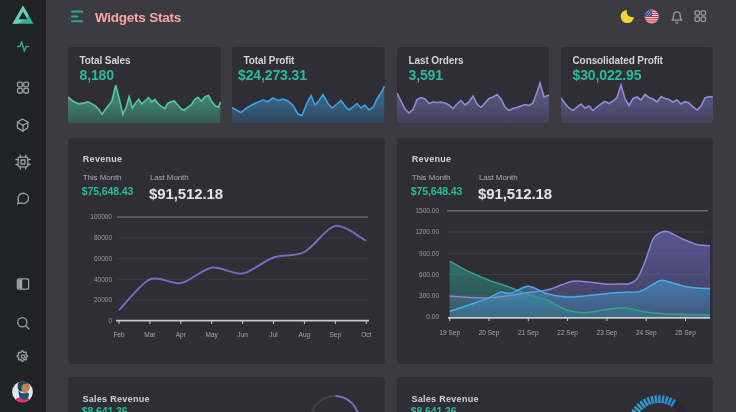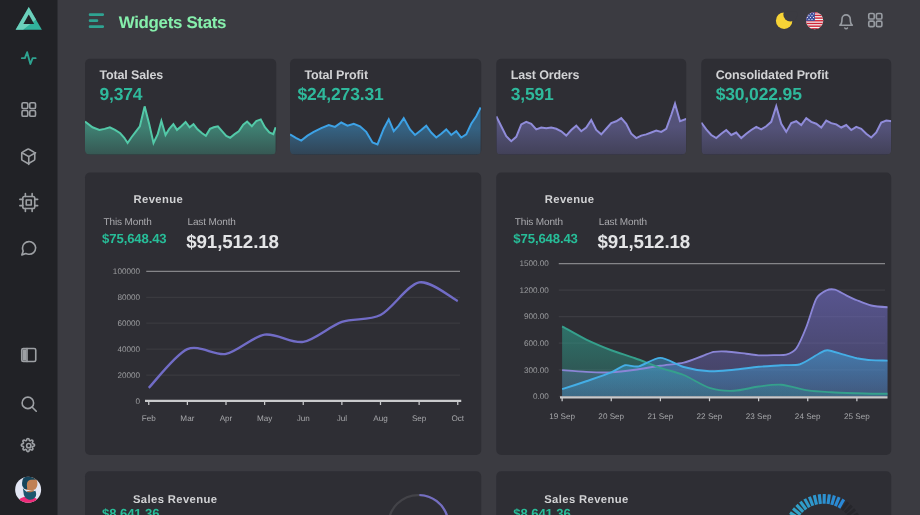--- a/index.html
+++ b/index.html
@@ -1,21 +1,21 @@
 <!DOCTYPE html>
 <html><head><meta charset="utf-8"><style>
 * { margin:0; padding:0; box-sizing:border-box; }
 html,body { width:736px; height:412px; overflow:hidden; background:#3b3b41;
   font-family:"Liberation Sans",sans-serif; }
 .abs { position:absolute; }
 #sidebar { position:absolute; left:0; top:0; width:46px; height:412px; background:#212226; }
 .card { position:absolute; background:#2e2e34; border-radius:4px; overflow:hidden; }
 .slabel { position:absolute; font-size:10px; font-weight:bold; color:#d2d3d5; letter-spacing:-0.1px; }
 .sval { position:absolute; font-size:14px; font-weight:bold; color:#2fb99c; letter-spacing:-0.12px; }
-.ctitle { position:absolute; font-size:9px; font-weight:bold; color:#d2d3d5; letter-spacing:.3px;margin-left:24px; }
+.ctitle { position:absolute; font-size:9px; font-weight:bold; color:#d2d3d5; letter-spacing:.3px; }
 .mlab { position:absolute; font-size:8px; color:#ababaf; letter-spacing:-0.1px; }
 .mval-g { position:absolute; font-size:10.5px; font-weight:bold; color:#27bd98; letter-spacing:-0.1px; }
 .mval-w { position:absolute; font-size:15px; font-weight:bold; color:#e3e4e6; letter-spacing:-0.1px; }
 svg { position:absolute; left:0; top:0; }
 </style></head>
 <body>
 <div id="sidebar">
   <svg width="46" height="412" viewBox="0 0 46 412" fill="none" stroke-linecap="round" stroke-linejoin="round">
 
     <polygon points="23,5.5 33.5,23.8 12.5,23.8" fill="#31b29c"></polygon>
@@ -74,21 +74,21 @@
       </g>
     </g>
   </svg>
 </div>
 
 <svg class="abs" style="left:70px;top:10px" width="15" height="13" viewBox="0 0 15 13">
   <rect x="1" y="0.6" width="12.2" height="2.1" rx="1" fill="#2fa392"></rect>
   <rect x="1" y="5.4" width="7.6" height="2.1" rx="1" fill="#2fa392"></rect>
   <rect x="1" y="10.2" width="12.2" height="2.1" rx="1" fill="#2fa392"></rect>
 </svg>
-<div class="abs" style="left:95px;top:9.5px;font-size:13.5px;font-weight:bold;color:#86efac;letter-spacing:-0.25px">Widgets Stats</div>
+<div class="abs" style="left:95px;top:9.5px;font-size:13.5px;font-weight:bold;color:#fca5a5;letter-spacing:-0.25px">Widgets Stats</div>
 <svg class="abs" style="left:620px;top:9px" width="96" height="15" viewBox="0 0 96 15">
 
   <circle cx="7.3" cy="7.5" r="6.6" fill="#f6d336"></circle>
   <circle cx="12.3" cy="2.6" r="5.6" fill="#3b3b41"></circle>
 
   <clipPath id="fl">
       <circle cx="31.7" cy="7.5" r="6.9"></circle>
     </clipPath>
   <g clip-path="url(#fl)">
     <rect x="24" y="0" width="16" height="15" fill="#f4f4f6"></rect>
@@ -124,21 +124,21 @@
   <g fill="none" stroke="#979ba1" stroke-width="1.3">
     <rect x="75" y="1.8" width="4.4" height="4.4" rx="1.1"></rect>
       <rect x="81.1" y="1.8" width="4.4" height="4.4" rx="1.1"></rect>
     <rect x="75" y="7.9" width="4.4" height="4.4" rx="1.1"></rect>
       <rect x="81.1" y="7.9" width="4.4" height="4.4" rx="1.1"></rect>
   </g>
 </svg>
 
 <div class="card" style="left:68px;top:47px;width:152.5px;height:76.5px">
   <div class="slabel" style="left:11.5px;top:7.5px">Total Sales</div>
-  <div class="sval" style="left:11.5px;top:19.5px">9,374</div>
+  <div class="sval" style="left:11.5px;top:19.5px">8,180</div>
   <svg width="153" height="77" viewBox="0 0 153 77">
     <defs>
         <linearGradient id="gf1" x1="0" y1="0.45" x2="0" y2="1">
       <stop offset="0" stop-color="#4cc2a4" stop-opacity="0.55"></stop>
           <stop offset="1" stop-color="#4cc2a4" stop-opacity="0.28"></stop>
         </linearGradient>
       </defs>
     <path d="M0.0,50.2 L6.0,54.8 L11.5,56.9 L15.7,56.1 L19.9,54.8 L24.0,56.9 L28.2,59.6 L31.4,63.2 L34.1,67.4 L37.2,62.8 L40.8,58.1 L43.9,54.0 L47.7,38.1 L51.3,51.9 L54.8,67.4 L58.2,60.3 L61.1,49.8 L64.4,61.1 L67.4,56.1 L70.7,52.3 L73.6,56.9 L77.0,54.0 L80.5,50.6 L83.7,54.8 L86.8,52.3 L90.0,56.5 L93.7,59.6 L96.7,61.7 L100.0,56.1 L103.0,54.8 L106.3,54.0 L109.8,58.1 L113.0,61.7 L116.1,63.2 L119.7,60.3 L123.0,58.1 L126.6,52.7 L129.7,50.2 L133.5,54.0 L137.0,49.8 L140.6,48.5 L143.9,54.8 L147.5,59.0 L150.6,60.3 L152.5,54.8 L152.5,76.5 L0.0,76.5 Z" fill="url(#gf1)"></path>
     <path d="M0.0,50.2 L6.0,54.8 L11.5,56.9 L15.7,56.1 L19.9,54.8 L24.0,56.9 L28.2,59.6 L31.4,63.2 L34.1,67.4 L37.2,62.8 L40.8,58.1 L43.9,54.0 L47.7,38.1 L51.3,51.9 L54.8,67.4 L58.2,60.3 L61.1,49.8 L64.4,61.1 L67.4,56.1 L70.7,52.3 L73.6,56.9 L77.0,54.0 L80.5,50.6 L83.7,54.8 L86.8,52.3 L90.0,56.5 L93.7,59.6 L96.7,61.7 L100.0,56.1 L103.0,54.8 L106.3,54.0 L109.8,58.1 L113.0,61.7 L116.1,63.2 L119.7,60.3 L123.0,58.1 L126.6,52.7 L129.7,50.2 L133.5,54.0 L137.0,49.8 L140.6,48.5 L143.9,54.8 L147.5,59.0 L150.6,60.3 L152.5,54.8" fill="none" stroke="#53c9a8" stroke-width="1.6"></path>
   </svg>

